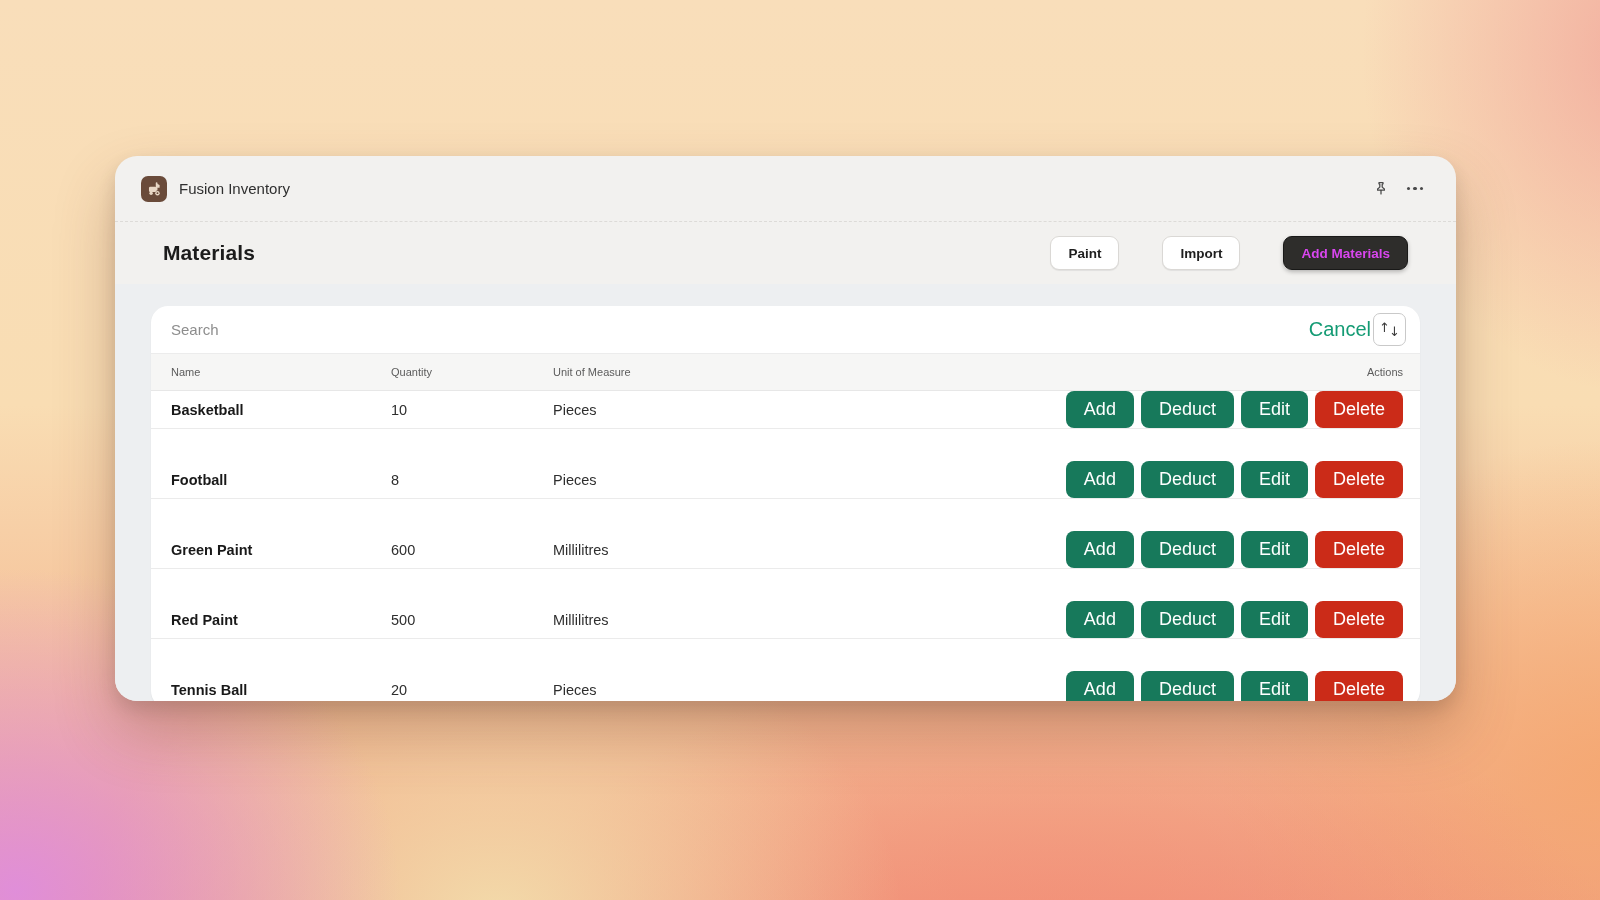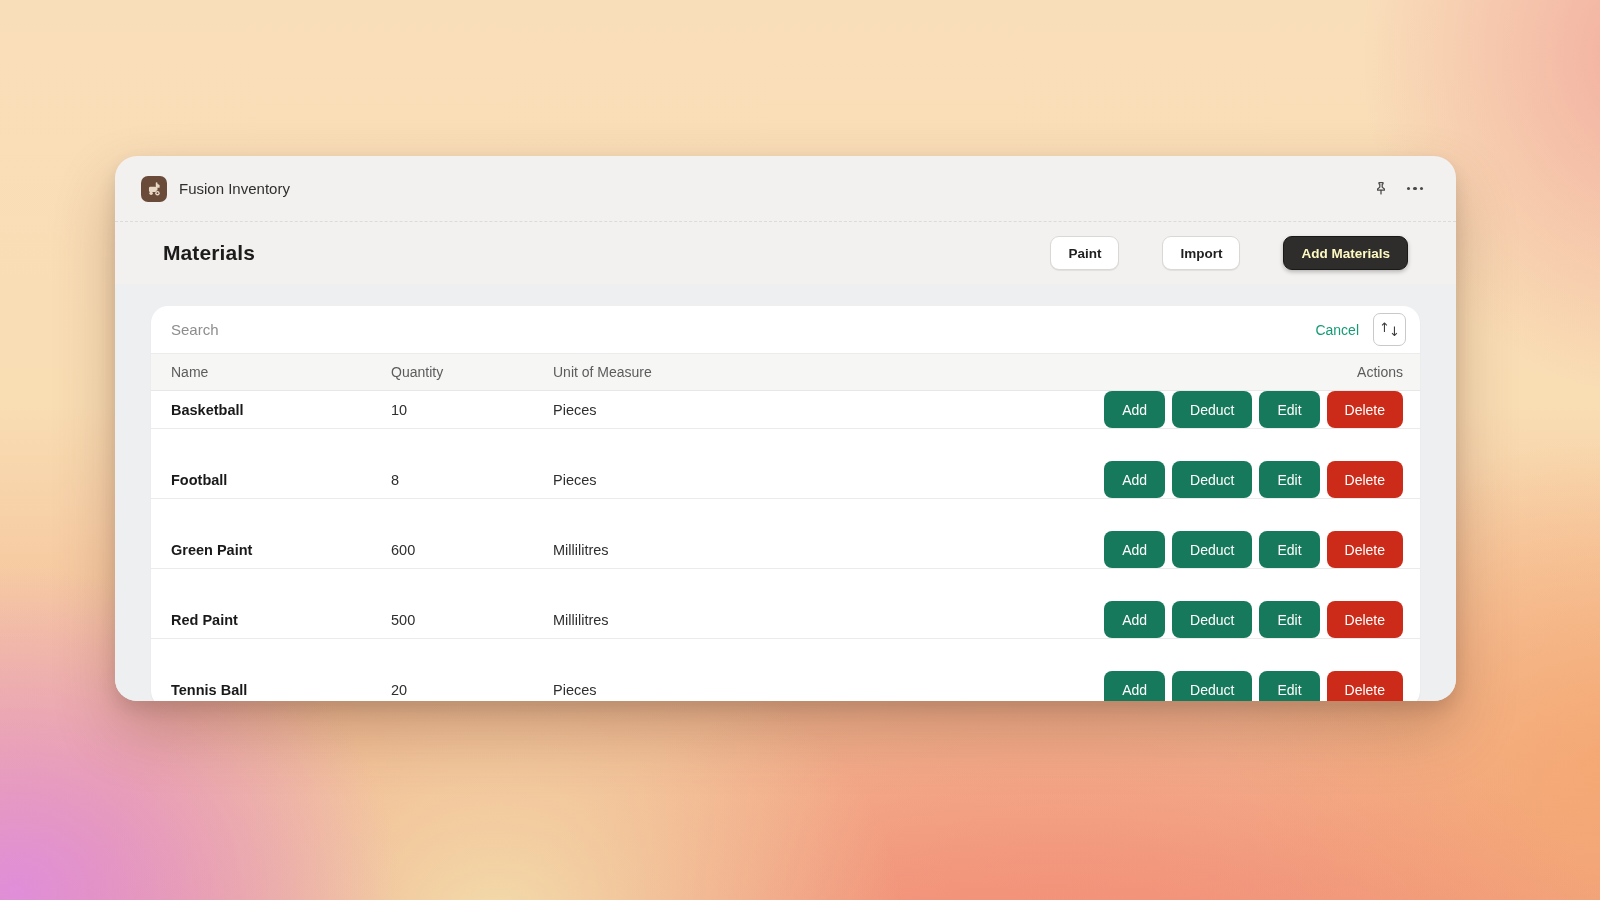--- a/index.html
+++ b/index.html
@@ -51,21 +51,21 @@
   }
   .page-title { font-size: 21px; font-weight: 700; color: #1c1c1c; letter-spacing: 0.1px; }
   .page-header .spacer { flex: 1; }
   .hdr-btn {
     height: 34px; padding: 0 17px; margin-left: 11px;
     background: #ffffff; border: 1px solid #dad8d5; border-radius: 9px;
     font-family: inherit; font-size: 13.5px; font-weight: 600; color: #1f1f1f;
     box-shadow: 0 1px 1px rgba(0,0,0,0.07); cursor: pointer;
   }
   .hdr-btn.dark {
-    background: #2e2d2b; border-color: #191918; color: #fef9c3;
+    background: #2e2d2b; border-color: #191918; color: #d946ef;
     box-shadow: 0 2px 4px rgba(0,0,0,0.25);
   }
 
   
   .content { flex: 1; background: #edeff1; padding: 22px 36px 18px; }
   .panel {
     background: #ffffff; border-radius: 17px; height: 100%;
     box-shadow: 0 1px 2px rgba(0,0,0,0.06);
     display: flex; flex-direction: column; overflow: hidden;
   }
@@ -74,52 +74,52 @@
     height: 48px; flex: 0 0 auto; display: flex; align-items: center;
     padding: 0 14px 0 20px; border-bottom: 1px solid #ececec;
   }
   .search-input {
     flex: 1; border: none; outline: none; font-family: inherit;
     font-size: 15px; color: #333; background: transparent;
   }
   .search-input::placeholder { color: #8d8d8d; }
   .cancel-link {
     background: none; border: none; cursor: pointer; font-family: inherit;
-    font-size: 14px; font-weight: 500; margin-right: 14px;
+    font-size: 20px; font-weight: 500; margin-right: 2px;
   }
   .sort-btn {
     width: 33px; height: 33px; background: #fff; border: 1px solid #c9c9c9;
     border-radius: 7px; cursor: pointer; color: #3c3c3c;
     display: flex; align-items: center; justify-content: center;
     font-family: "DejaVu Sans", sans-serif; font-size: 13px; line-height: 1;
   }
   .sort-btn .up { position: relative; top: -2px; }
   .sort-btn .down { position: relative; top: 2px; margin-left: -1px; }
 
   .thead {
     height: 37px; flex: 0 0 auto; background: #f6f6f5;
     border-bottom: 1px solid #e7e7e7;
     display: grid; grid-template-columns: 220px 162px 1fr auto;
     align-items: center; padding: 0 17px 0 20px;
-    font-size: 14px; color: #5c5c5c;
+    font-size: 11px; color: #5c5c5c;
   }
   .thead .col-actions { text-align: center; }
 
   .tbody { flex: 1; display: flex; flex-direction: column; gap: 32px; }
   .trow {
     flex: 1; display: grid; grid-template-columns: 220px 162px 1fr auto;
     align-items: center; padding: 0 17px 0 20px;
     border-bottom: 1px solid #ebebeb; font-size: 14.5px; color: #2e2e2e;
   }
   .trow:last-child { border-bottom: none; }
   .cell-name { font-weight: 700; color: #191919; }
   .row-actions { display: flex; gap: 7px; justify-content: flex-end; }
   .act-btn {
     height: 37px; padding: 0 18px; border: none; border-radius: 8px;
-    font-family: inherit; font-size: 14px; color: #ffffff; cursor: pointer;
+    font-family: inherit; font-size: 18px; color: #ffffff; cursor: pointer;
   }
 </style>
 </head>
 <body>
 
 <div class="app-card">
 
   <div class="titlebar">
     <span class="app-badge" style="background: rgb(106, 75, 58);">
       <svg width="17" height="17" viewBox="0 0 20 20" fill="none">

